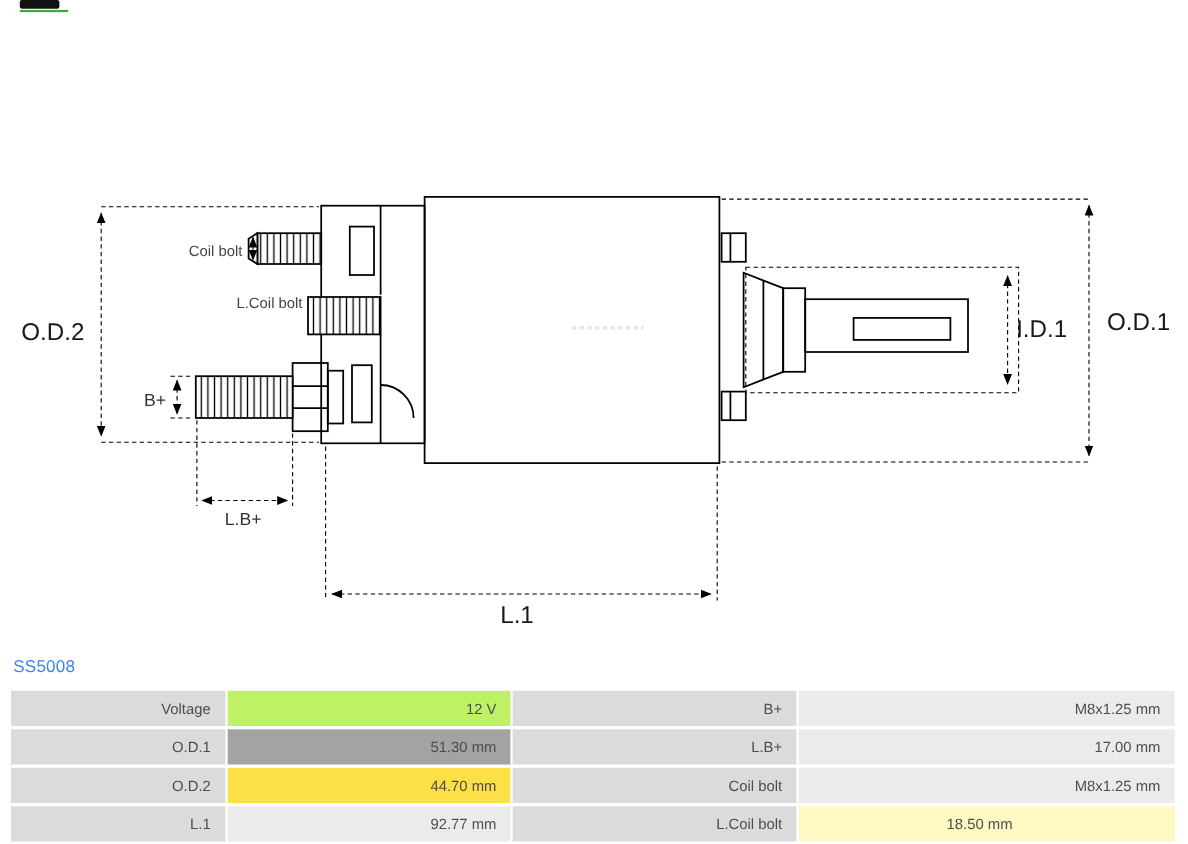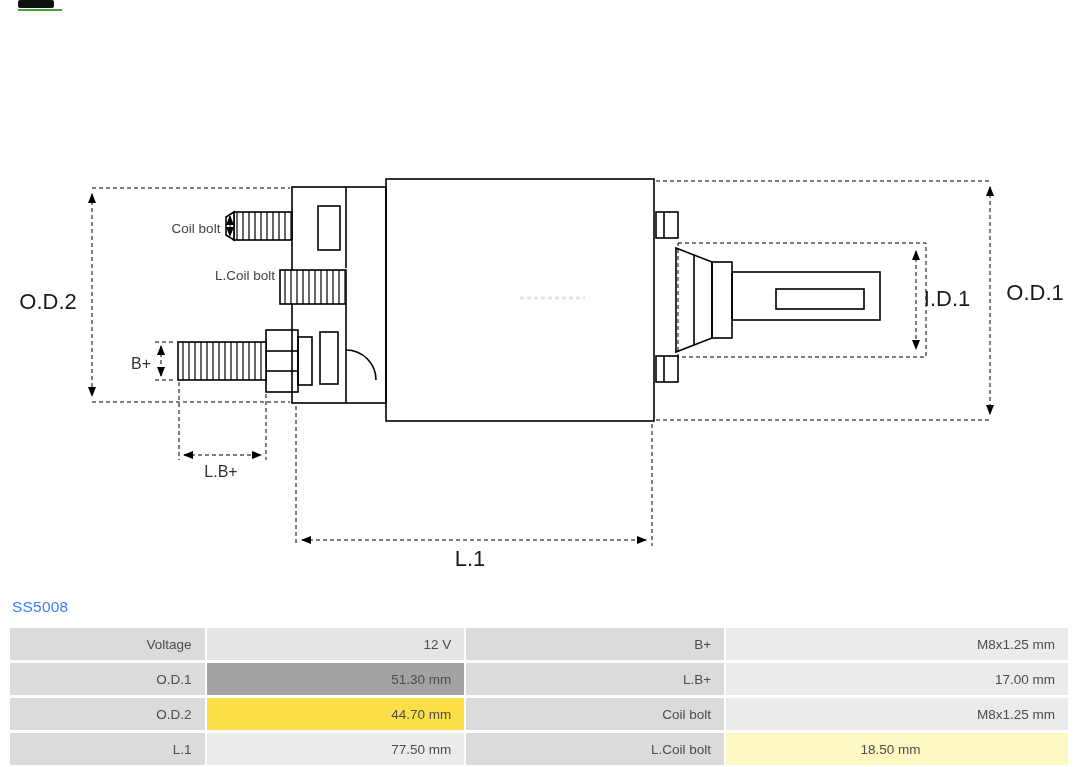--- a/index.html
+++ b/index.html
@@ -124,38 +124,38 @@
   <table class="specs">
     <colgroup>
       <col style="width:18.5%">
         <col style="width:24.5%">
         <col style="width:24.5%">
         <col style="width:32.5%">
     </colgroup>
     <tbody>
       <tr>
         <td class="lab" style="background: rgb(219, 219, 219);">Voltage</td>
-        <td class="val" style="background: #e5e5e5;">12 V</td>
+        <td class="val" style="background: #bef264;">12 V</td>
         <td class="lab" style="background: rgb(219, 219, 219);">B+</td>
         <td class="val" style="background: rgb(235, 235, 235);">M8x1.25 mm</td>
       </tr>
       <tr>
         <td class="lab" style="background: rgb(219, 219, 219);">O.D.1</td>
         <td class="val" style="background: #a3a3a3;">51.30 mm</td>
         <td class="lab" style="background: rgb(219, 219, 219);">L.B+</td>
         <td class="val" style="background: rgb(235, 235, 235); text-align: right;">17.00 mm</td>
       </tr>
       <tr>
         <td class="lab" style="background: rgb(219, 219, 219);">O.D.2</td>
         <td class="val" style="background: #fde047;">44.70 mm</td>
         <td class="lab" style="background: rgb(219, 219, 219);">Coil bolt</td>
         <td class="val" style="background: rgb(235, 235, 235);">M8x1.25 mm</td>
       </tr>
       <tr>
         <td class="lab" style="background: rgb(219, 219, 219);">L.1</td>
-        <td class="val" style="background: rgb(235, 235, 235);">77.50 mm</td>
+        <td class="val" style="background: rgb(235, 235, 235);">92.77 mm</td>
         <td class="lab" style="background: rgb(219, 219, 219);">L.Coil bolt</td>
         <td class="val" style="background: #fef9c3; text-align: center;">18.50 mm</td>
       </tr>
     </tbody>
   </table>
 
 </div>
 
 </body></html>

